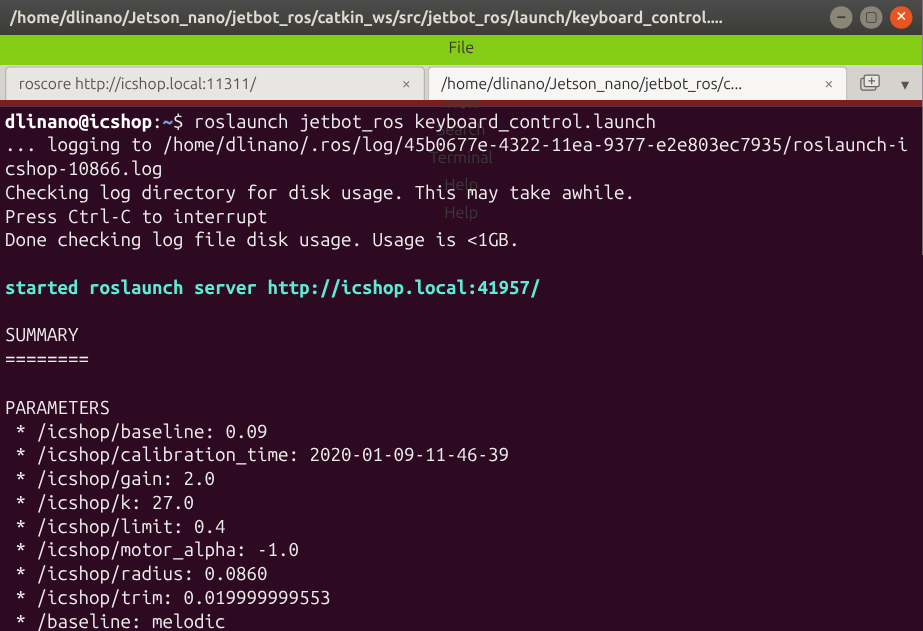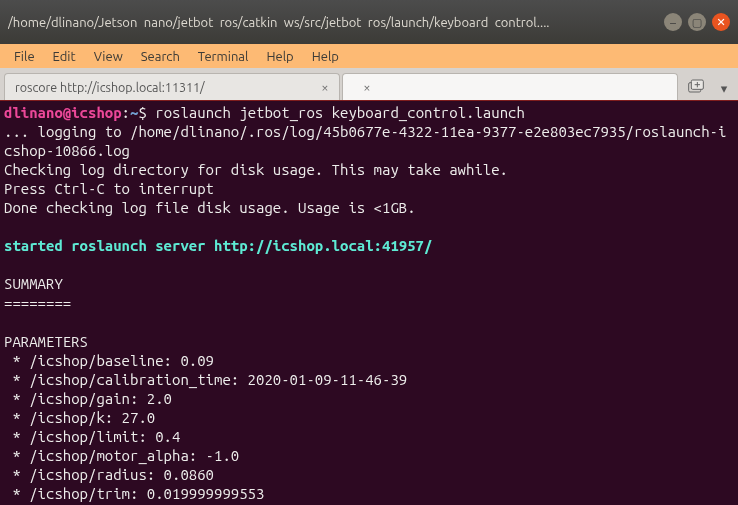--- a/index.html
+++ b/index.html
@@ -6,27 +6,27 @@
   body {
     width: 738px;
     height: 505px;
     font-family: "Ubuntu", "DejaVu Sans", sans-serif;
     font-size: 13px;
     background: #f2f1f0;
     overflow: hidden;
   }
   
   .titlebar {
-    height: 44px;
+    height: 28px;
     background: linear-gradient(#4c4c4c, #3c3b37);
     display: flex;
     align-items: center;
     padding: 0 8px;
     color: #dfdbd2;
-    font-weight: normal;
+    font-weight: bold;
     font-size: 13px;
   }
   .titlebar-title {
     flex: 1;
     white-space: nowrap;
     overflow: hidden;
     text-overflow: ellipsis;
   }
   .window-controls {
     display: flex;
@@ -43,41 +43,42 @@
     font-size: 11px;
     line-height: 1;
     color: #3a3a3a;
   }
   .win-min { background: #8b8578; }
   .win-max { background: #8b8578; }
   .win-close { background: #e95420; color: #fff; }
   
   .menubar {
     height: 25px;
-    background: #fdba74;
+    background: #84cc16;
     border-bottom: 1px solid #d6d3cf;
     display: flex;
     align-items: center;
     padding: 0 6px;
     gap: 2px;
     color: #3c3b37;
+    flex-direction: column;
   }
   .menu-item {
     padding: 3px 8px;
     cursor: default;
   }
   
   .tabbar {
     height: 32px;
     background: #d6d2ce;
     display: flex;
     align-items: flex-end;
     padding: 4px 4px 0 4px;
     gap: 2px;
-    border-bottom: 1px solid #7f1d1d;
+    border-bottom: 5px solid #7f1d1d;
   }
   .tab {
     height: 27px;
     background: #e8e6e3;
     border: 1px solid #b8b4af;
     border-bottom: none;
     border-radius: 4px 4px 0 0;
     display: flex;
     align-items: center;
     padding: 0 6px 0 10px;
@@ -132,21 +133,21 @@
     color: #eeeeec;
     font-family: "Ubuntu Mono", "DejaVu Sans Mono", monospace;
     font-size: 15px;
     line-height: 1.27;
     padding: 2px 4px;
     height: calc(505px - 28px - 25px - 32px);
     overflow: hidden;
     white-space: pre-wrap;
     word-break: break-all;
   }
-  .c-green  { color: #ec4899; font-weight: bold; }
+  .c-green  { color: #ffffff; font-weight: bold; }
   .c-blue   { color: #729fcf; font-weight: bold; }
   .c-white  { color: #eeeeec; }
   .c-boldw  { color: #5eead4; font-weight: bold; }
 </style>
 </head>
 <body>
 
 <div class="titlebar">
   <div class="titlebar-title">/home/dlinano/Jetson_nano/jetbot_ros/catkin_ws/src/jetbot_ros/launch/keyboard_control....</div>
   <div class="window-controls">
@@ -165,20 +166,21 @@
   <div class="menu-item">Help</div>
   <div class="menu-item">Help</div>
 </div>
 
 <div class="tabbar">
   <div class="tab">
     <span class="tab-label">roscore http://icshop.local:11311/</span>
     <span class="tab-close">×</span>
   </div>
   <div class="tab active">
+    <span class="tab-label">/home/dlinano/Jetson_nano/jetbot_ros/c...</span>
     <span class="tab-close">×</span>
   </div>
   <div class="newtab-btn">
     <svg viewBox="0 0 24 20">
       <rect x="1" y="5" width="18" height="14" rx="2" fill="none" stroke="#666" stroke-width="1.5"></rect>
       <rect x="5" y="1" width="18" height="14" rx="2" fill="#e8e6e3" stroke="#666" stroke-width="1.5"></rect>
       <line x1="14" y1="4" x2="14" y2="12" stroke="#666" stroke-width="1.5"></line>
       <line x1="10" y1="8" x2="18" y2="8" stroke="#666" stroke-width="1.5"></line>
     </svg>
   </div>

